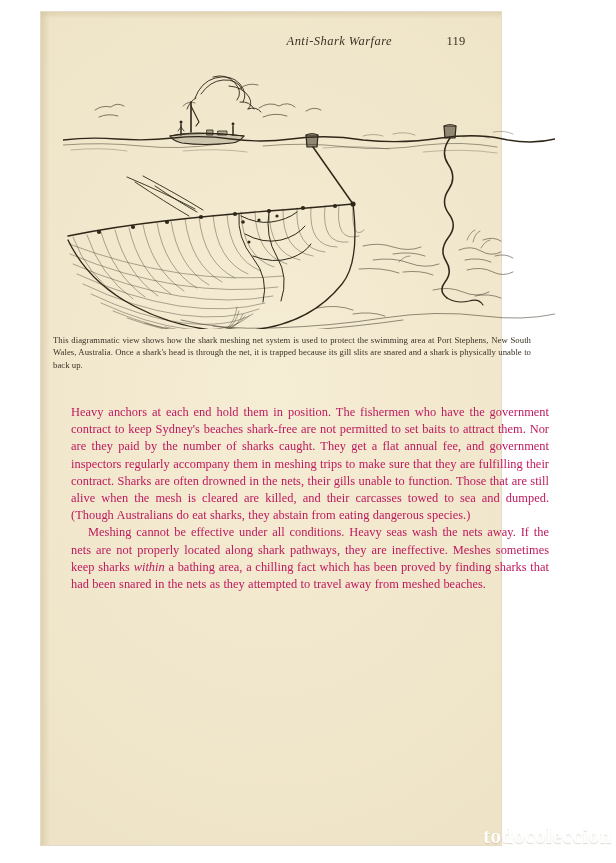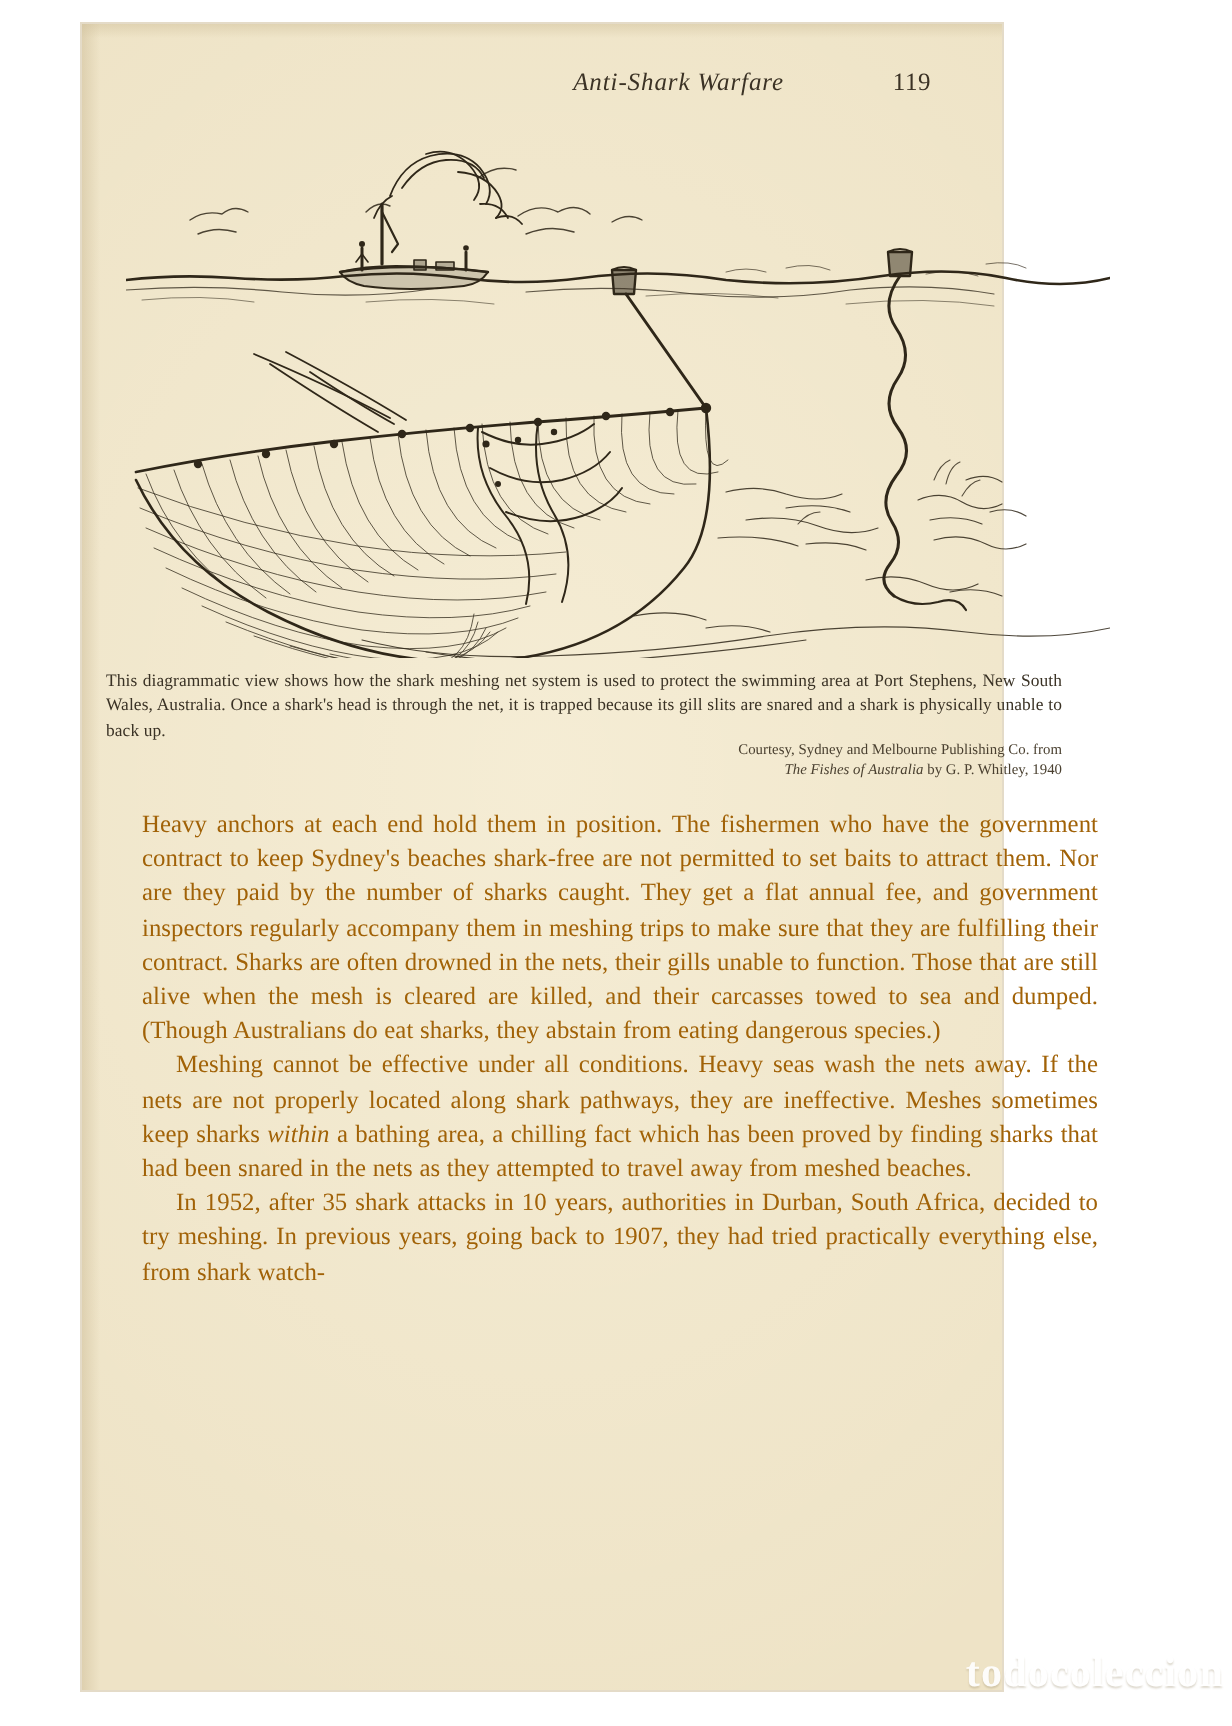--- a/index.html
+++ b/index.html
@@ -108,21 +108,21 @@
   }
   .caption .credit .credit-line2 { font-style: italic; display: block; }
   .caption .credit .credit-line2 .plain { font-style: normal; }
 
   
   .body-text {
     position: absolute;
     left: 30px;
     top: 392px;
     width: 478px;
-    color: #a16207;
+    color: #be185d;
   }
   .body-text p {
     margin: 0;
     font-size: 12.4px;
     line-height: 17.2px;
     text-align: justify;
     text-justify: inter-word;
     letter-spacing: .02px;
     word-spacing: .2px;
   }
@@ -314,30 +314,23 @@
             <path d="M404 176 q3 -8 8 -10 M410 178 q2 -9 7 -11"></path>
             <path d="M418 184 q4 -7 9 -8"></path>
             <path d="M336 198 q5 -6 11 -6"></path>
           </g>
         </g>
       </svg>
     </div>
 
     <div class="caption">
       <p>This diagrammatic view shows how the shark meshing net system is used to protect the swimming area at Port Stephens, New South Wales, Australia. Once a shark's head is through the net, it is trapped because its gill slits are snared and a shark is physically unable to back up.</p>
-      <p class="credit">
-        <span>Courtesy, Sydney and Melbourne Publishing Co. from</span>
-        <span class="credit-line2">
-          <span>The Fishes of Australia</span><span class="plain"> by G. P. Whitley, 1940</span>
-        </span>
-      </p>
     </div>
 
     <div class="body-text">
       <p><span>Heavy anchors at each end hold them in position. The fishermen who have the government contract to keep Sydney's beaches shark-free are not permitted to set baits to attract them. Nor are they paid by the number of sharks caught. They get a flat annual fee, and government inspectors regularly accompany them in meshing trips to make sure that they are fulfilling their contract. Sharks are often drowned in the nets, their gills unable to function. Those that are still alive when the mesh is cleared are killed, and their carcasses towed to sea and dumped. (Though Australians do eat sharks, they abstain from eating dangerous species.)</span></p>
       <p class="indent"><span>Meshing cannot be effective under all conditions. Heavy seas wash the nets away. If the nets are not properly located along shark pathways, they are ineffective. Meshes sometimes keep sharks </span><em>within</em><span> a bathing area, a chilling fact which has been proved by finding sharks that had been snared in the nets as they attempted to travel away from meshed beaches.</span></p>
-      <p class="indent"><span>In 1952, after 35 shark attacks in 10 years, authorities in Durban, South Africa, decided to try meshing. In previous years, going back to 1907, they had tried practically everything else, from shark watch-</span></p>
     </div>
 
   </div>
 </div>
 
 <div id="watermark">todocoleccion</div>
 
 </body></html>

